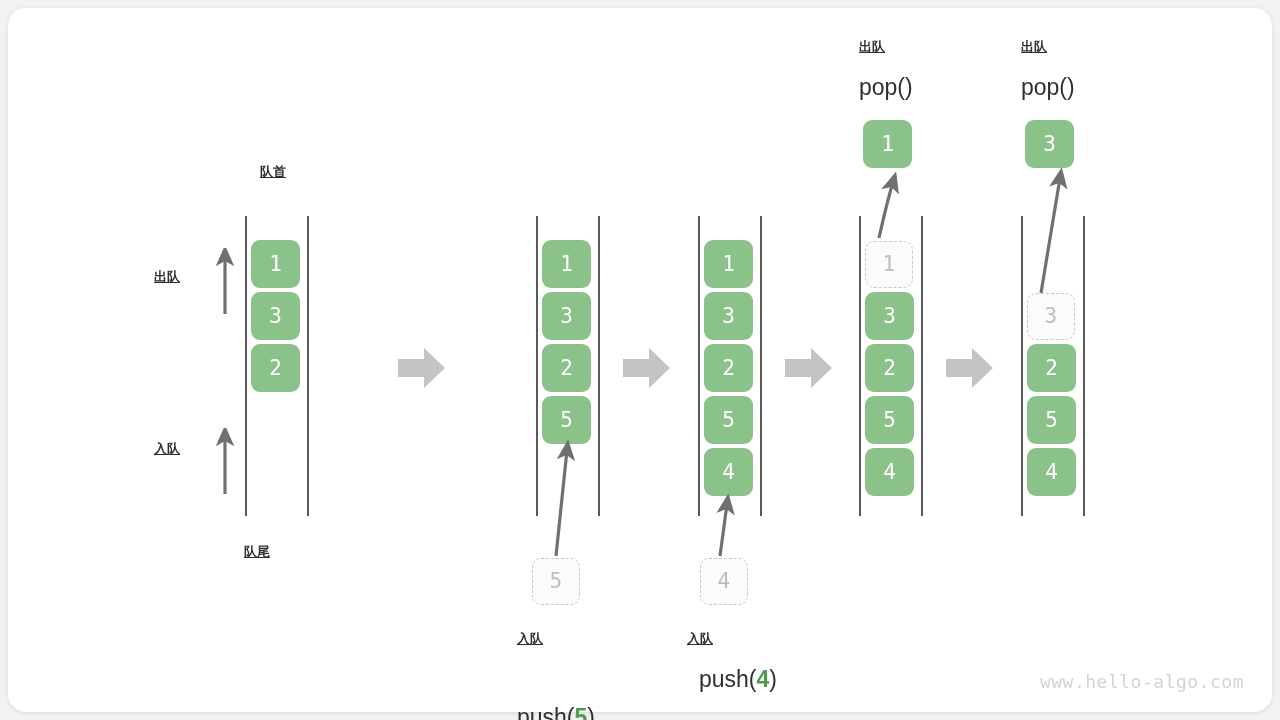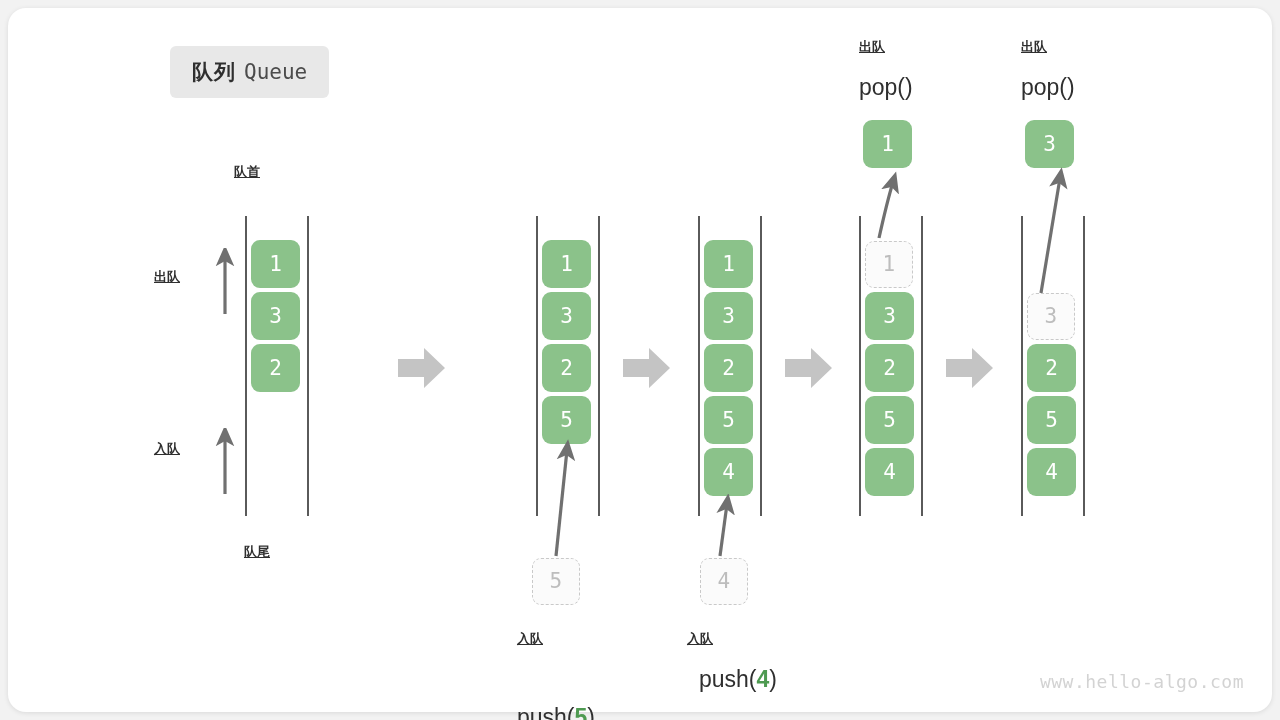--- a/index.html
+++ b/index.html
@@ -56,25 +56,22 @@
     font-family:"DejaVu Sans Mono","Liberation Mono",monospace;
     font-size:18px;color:#d3d3d3;letter-spacing:.5px;
   }
 </style>
 </head>
 <body>
 
 <div class="card">
   <div class="stage">
 
-    <div class="title-badge">
-      <span class="title-cn">队列</span><span class="title-en">Queue</span>
-    </div>
 
-    <div class="lbl" style="left:226px;top:155px;">队首</div>
+    <div class="lbl" style="left:252px;top:155px;">队首</div>
     <div class="lbl" style="left:236px;top:535px;">队尾</div>
 
     <div class="lbl" style="left:146px;top:260px;">出队</div>
     <div class="lbl" style="left:146px;top:432px;">入队</div>
 
     <svg class="thin" style="left:206px;top:240px;" width="24" height="72">
       <defs>
         <marker id="ah" markerWidth="7" markerHeight="7" refX="3.2" refY="3.3" orient="auto">
           <path d="M0,0.4 L6.6,3.3 L0,6.2 L1.6,3.3 Z" fill="#707070"></path>
         </marker>

